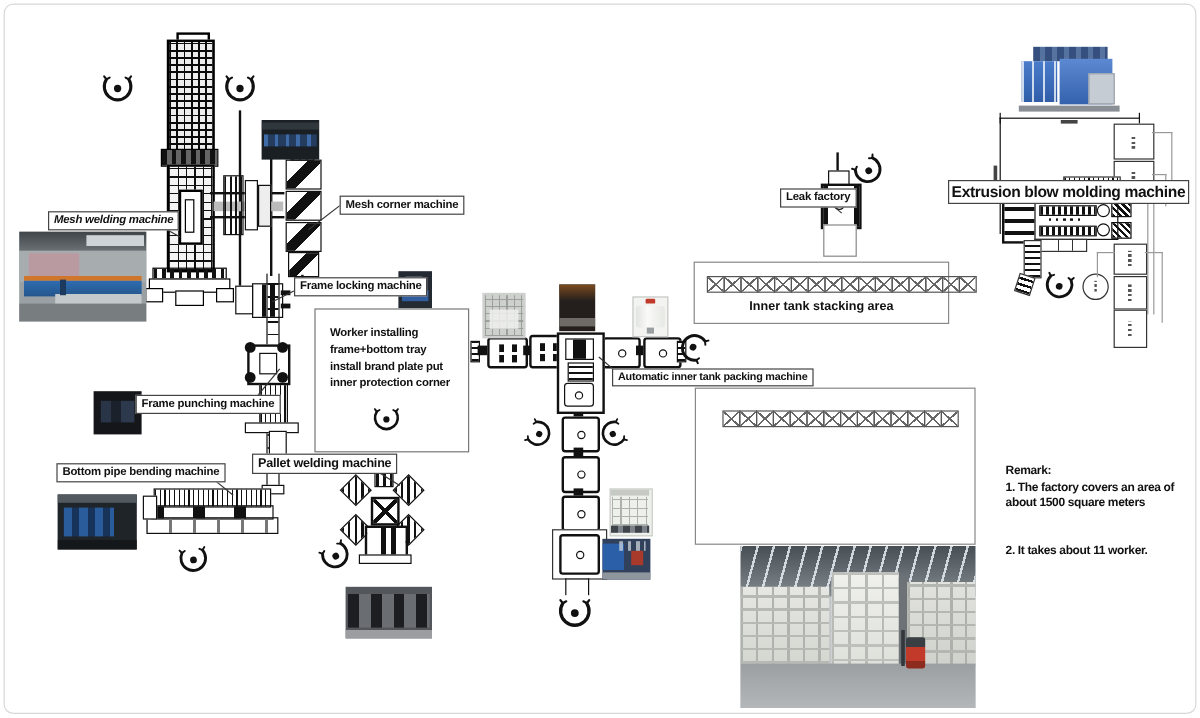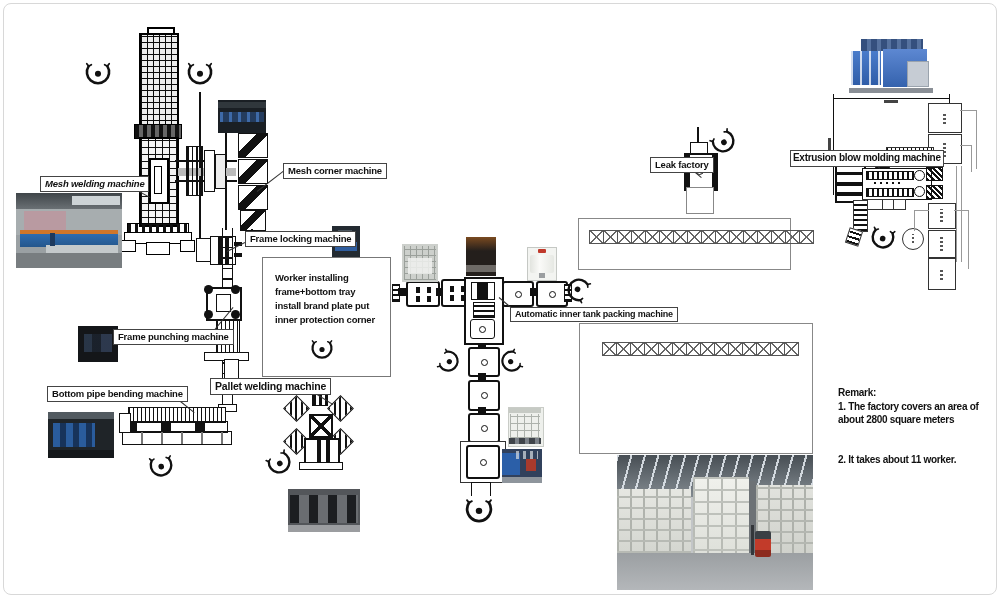--- a/index.html
+++ b/index.html
@@ -2,21 +2,21 @@
 <html><head>
 <meta charset="utf-8">
 <style>
   html,body{margin:0;padding:0;background:#fff;}
   #canvas{position:relative;width:1000px;height:598px;background:#fff;overflow:hidden;
           font-family:"Liberation Sans",sans-serif;color:#111;}
   #frame{position:absolute;inset:3px;border:1px solid #d8d8d8;border-radius:8px;}
   .abs{position:absolute;}
   .lbl{position:absolute;background:#fff;border:1px solid #444;font-weight:bold;font-size:9.5px;
        letter-spacing:-0.2px;padding:1px 4px;white-space:nowrap;color:#111;z-index:7;line-height:1.25;}
-  .lbl.small{font-size:10px;letter-spacing:-0.3px;padding:1px 2px;}
+  .lbl.small{font-size:13px;letter-spacing:-0.3px;padding:1px 2px;}
   .leader{position:absolute;height:1px;background:#333;transform-origin:0 50%;z-index:6;}
   .thinbox{position:absolute;border:1px solid #333;background:#fff;}
   .areabox{position:absolute;border:1px solid #888;background:#fff;}
   .area-title{position:absolute;width:100%;text-align:center;font-weight:bold;font-size:10.5px;}
   .xrow{position:absolute;display:flex;}
   .xcell{width:13px;height:12px;border:1px solid #555;margin-left:-1px;flex:none;background:
     linear-gradient(to top right, transparent 46%, #666 46% 54%, transparent 54%),
     linear-gradient(to bottom right, transparent 46%, #666 46% 54%, transparent 54%);}
   .gridA{position:absolute;border:2px solid #000;background-color:#ececec;background-image:
     repeating-linear-gradient(0deg,#0a0a0a 0 1.5px,transparent 1.5px 6px),
@@ -316,20 +316,21 @@
         <span class="xcell"></span>
         <span class="xcell"></span>
         <span class="xcell"></span>
         <span class="xcell"></span>
         <span class="xcell"></span>
         <span class="xcell"></span>
         <span class="xcell"></span>
         <span class="xcell"></span>
         <span class="xcell"></span>
       </div>
+    <div class="area-title" style="top:30px;">Inner tank stacking area</div>
   </div>
 
   <div class="areabox" style="left:579px;top:323px;width:232px;height:129px;">
     <div class="xrow" style="left:23px;top:18px;">
         <span class="xcell"></span>
         <span class="xcell"></span>
         <span class="xcell"></span>
         <span class="xcell"></span>
         <span class="xcell"></span>
         <span class="xcell"></span>
@@ -427,21 +428,21 @@
   </div>
   <div class="thinbox" style="left:928px;top:258px;width:26px;height:30px;">
     <div class="abs" style="left:11px;top:9px;width:3px;height:12px;background:repeating-linear-gradient(0deg,#555 0 2px,transparent 2px 4px);"></div>
   </div>
   <div class="wire" style="left:954px;top:210px;width:14px;height:58px;border-left:none;border-bottom:none;"></div>
   <div class="wire" style="left:914px;top:210px;width:14px;height:20px;border-right:none;border-bottom:none;"></div>
 
   <div class="abs" style="left:838px;top:386px;width:160px;">
     <div class="note" style="position:static;font-size:10px;line-height:1.35;letter-spacing:-0.3px;">Remark:</div>
     <div class="note" style="position:static;font-size:10px;line-height:1.35;letter-spacing:-0.3px;">1. The factory covers an area of</div>
-    <div class="note" style="position:static;font-size:10px;line-height:1.35;letter-spacing:-0.3px;">about 2800 square meters</div>
+    <div class="note" style="position:static;font-size:10px;line-height:1.35;letter-spacing:-0.3px;">about 1500 square meters</div>
     <div class="note" style="position:static;font-size:10px;line-height:1.35;letter-spacing:-0.3px;margin-top:26px;">2. It takes about 11 worker.</div>
   </div>
 
   <div class="worker" style="left:84px;top:58px;width:28px;height:28px;"><svg width="100%" height="100%" viewBox="0 0 24 24">
         <path d="M4 7 A 9.5 9.5 0 1 0 20 7" fill="none" stroke="#111" stroke-width="2.2" stroke-linecap="round"></path>
         <circle cx="12" cy="13.5" r="2.6" fill="#111"></circle>
         <path d="M4 7 l-1.6 -2.1 M4 7 l2.3 -1.3 M20 7 l1.6 -2.1 M20 7 l-2.3 -1.3" stroke="#111" stroke-width="1.5" fill="none" stroke-linecap="round"></path>
       </svg></div>
   <div class="worker" style="left:186px;top:58px;width:28px;height:28px;"><svg width="100%" height="100%" viewBox="0 0 24 24">
         <path d="M4 7 A 9.5 9.5 0 1 0 20 7" fill="none" stroke="#111" stroke-width="2.2" stroke-linecap="round"></path>

